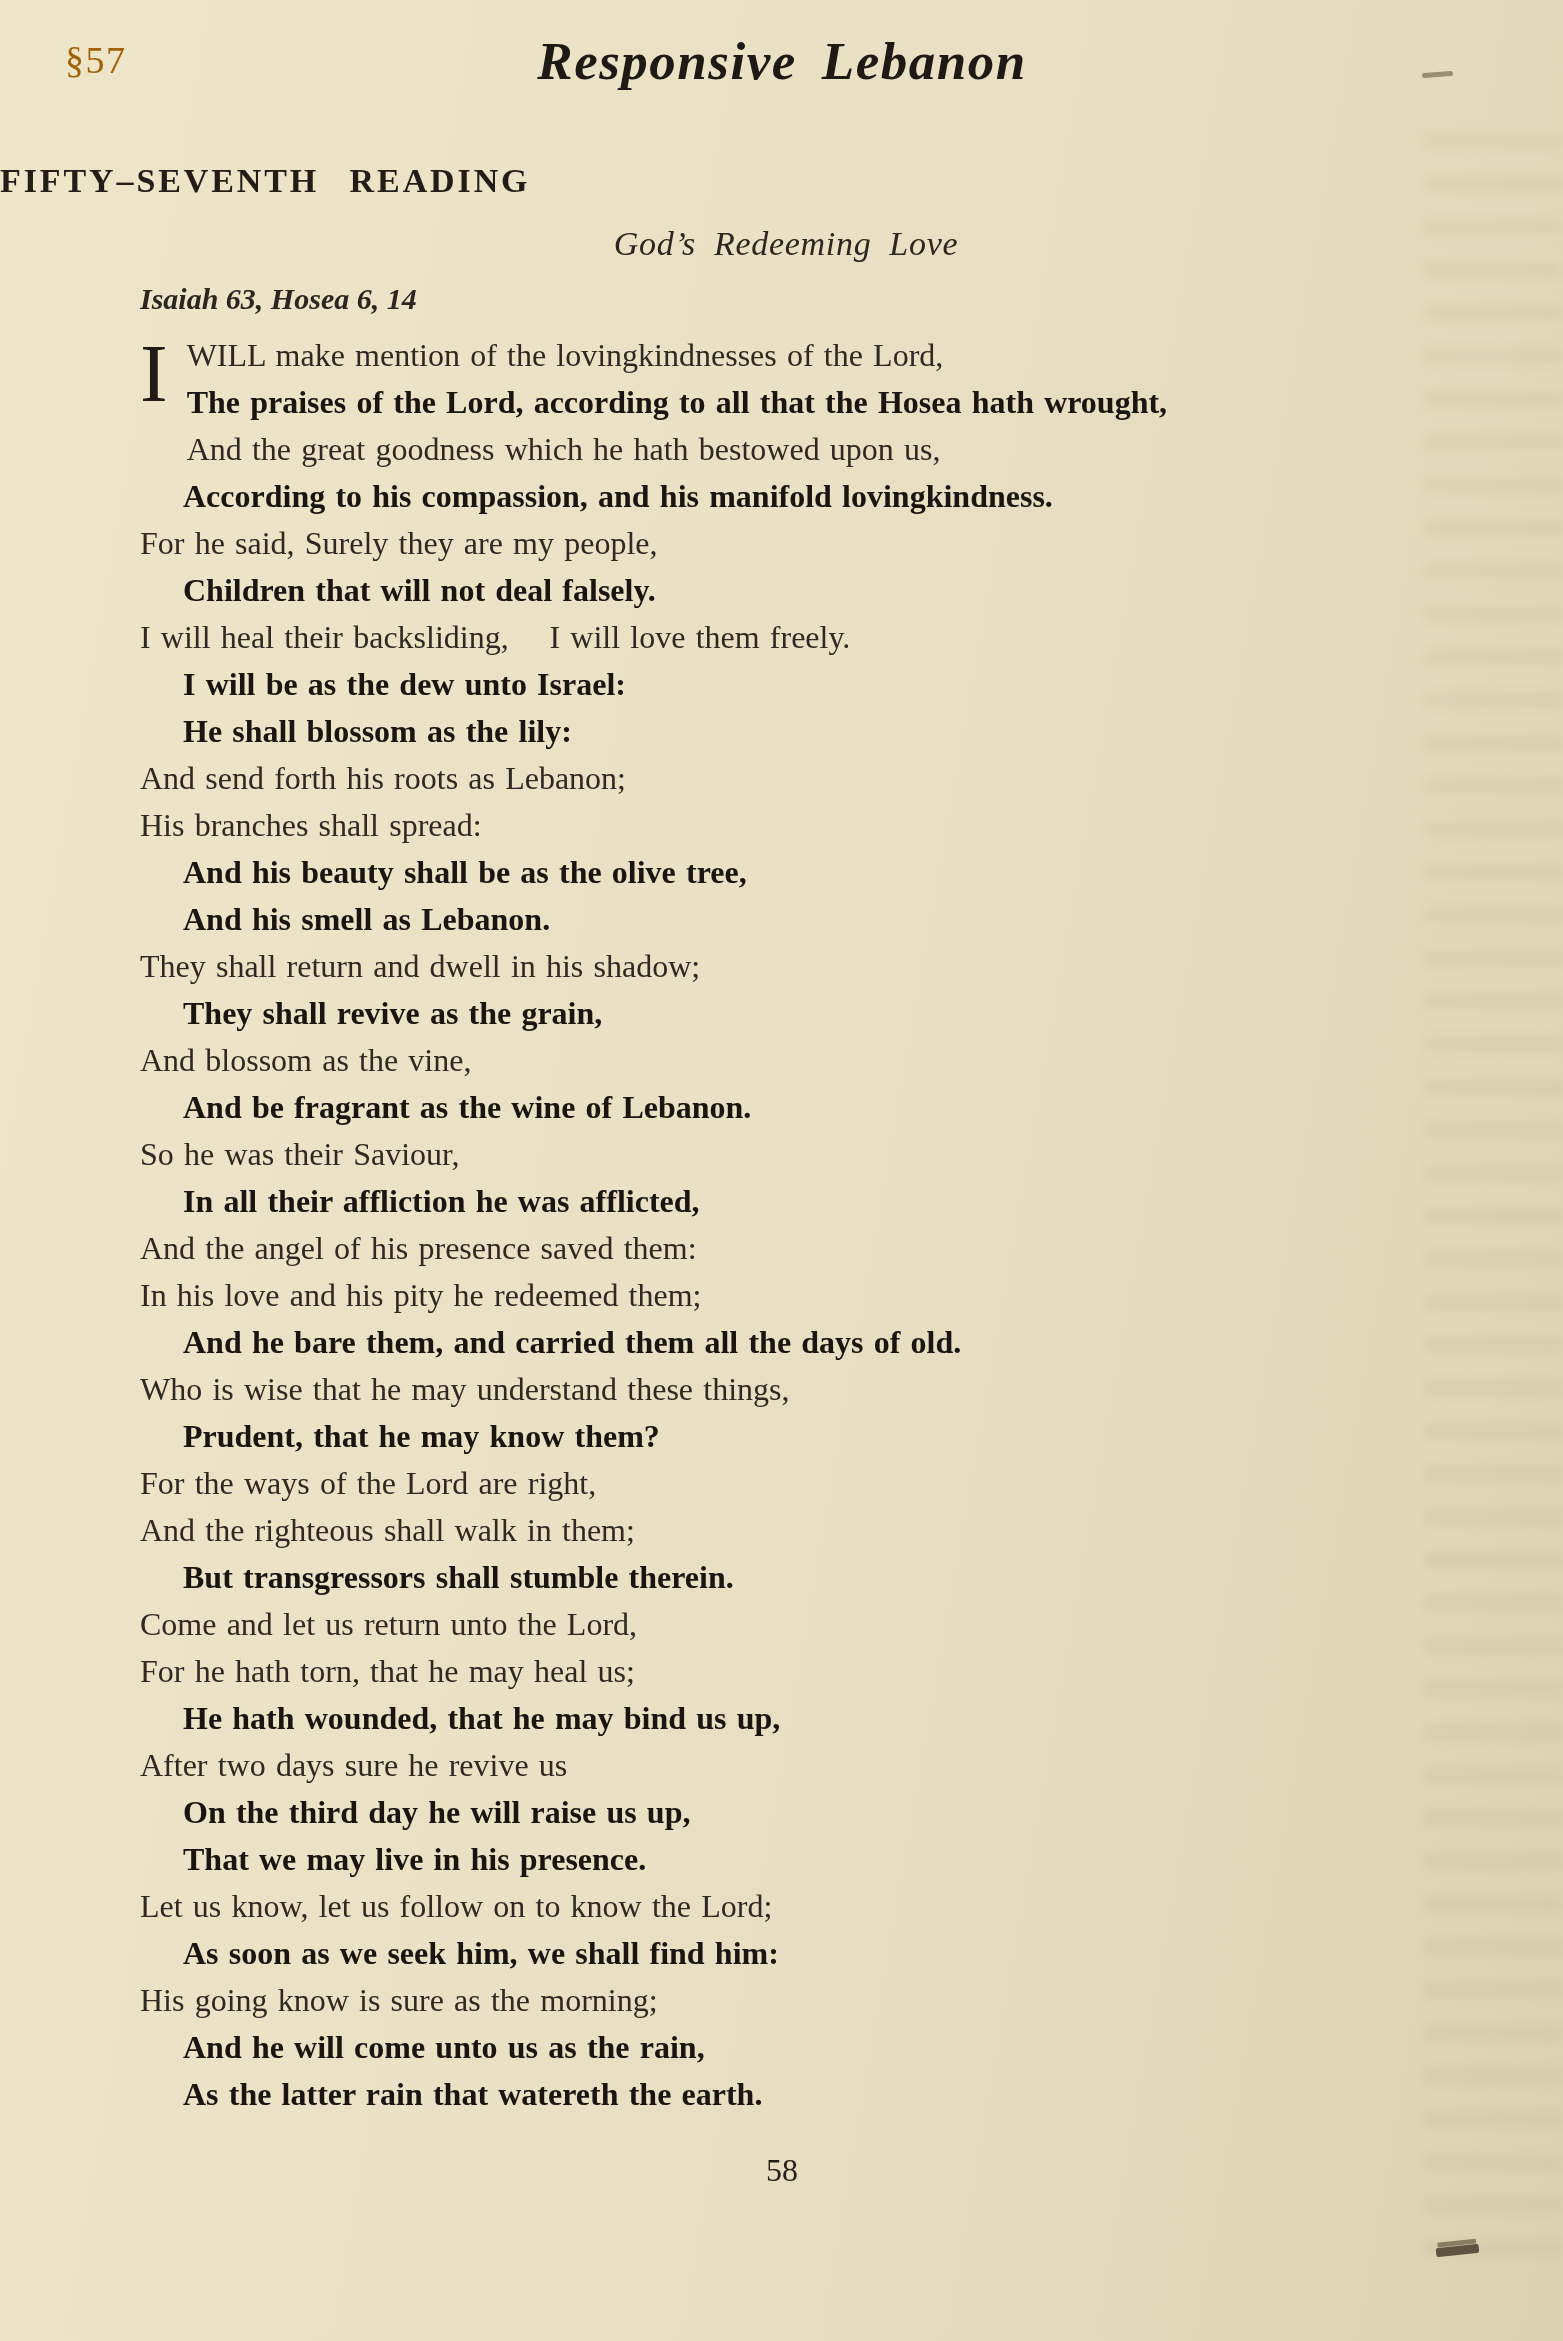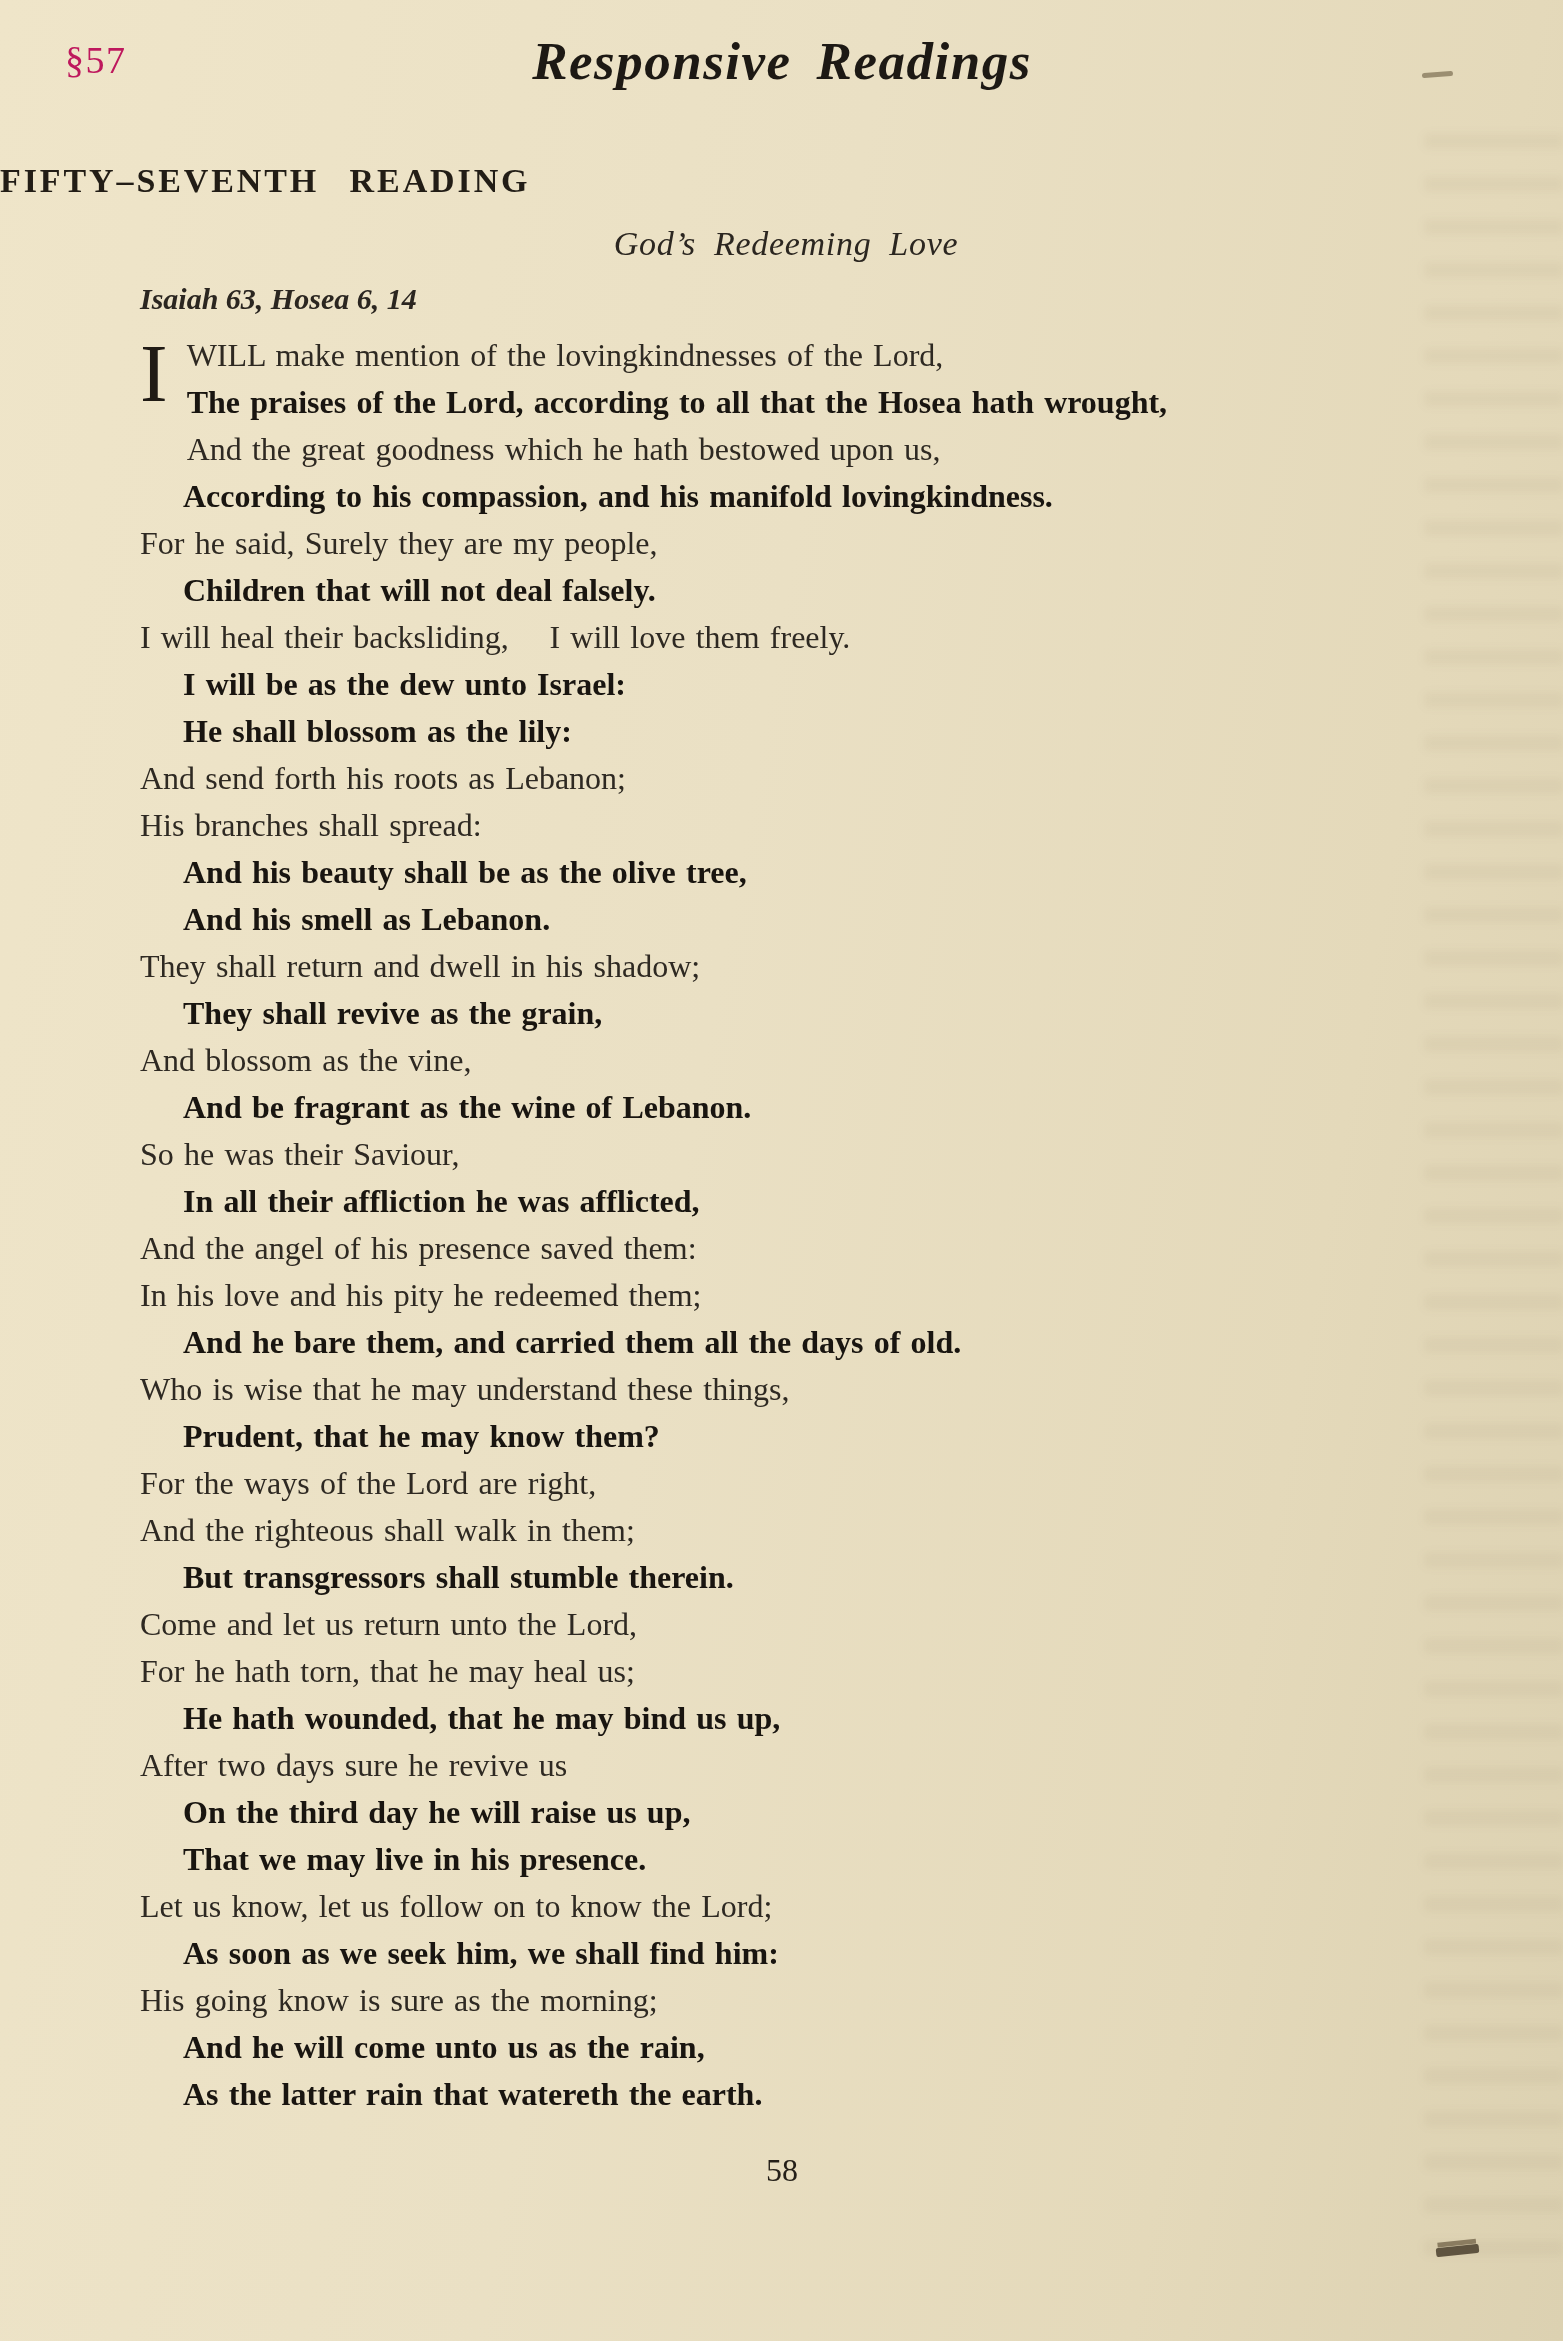--- a/index.html
+++ b/index.html
@@ -69,21 +69,21 @@
   header {
     position: relative;
     height: 74px;
   }
   .section-number {
     position: absolute;
     left: 65px;
     top: 7.4px;
     font-size: 38px;
     letter-spacing: 1.5px;
-    color: #be185d;
+    color: #a16207;
   }
   .running-title {
     margin: 0;
     text-align: center;
     font-style: italic;
     font-weight: 700;
     font-size: 53px;
     letter-spacing: 1.5px;
     word-spacing: 10.3px;
     color: #1d1914;
@@ -152,21 +152,21 @@
 <body>
 
 <div class="page">
 
   <div class="ghost-column"></div>
   <div class="artifact artifact-top-right"></div>
   <div class="artifact artifact-bottom-right"></div>
 
   <header>
     <span class="section-number">§57</span>
-    <h1 class="running-title">Responsive Readings</h1>
+    <h1 class="running-title">Responsive Lebanon</h1>
   </header>
 
   <main>
     <h2 class="reading-title">FIFTY–SEVENTH READING</h2>
     <h3 class="reading-subtitle">God’s Redeeming Love</h3>
     <div class="scripture-ref">Isaiah 63, Hosea 6, 14</div>
 
     <div class="reading-body">
       <span class="dropcap">I</span>
 

